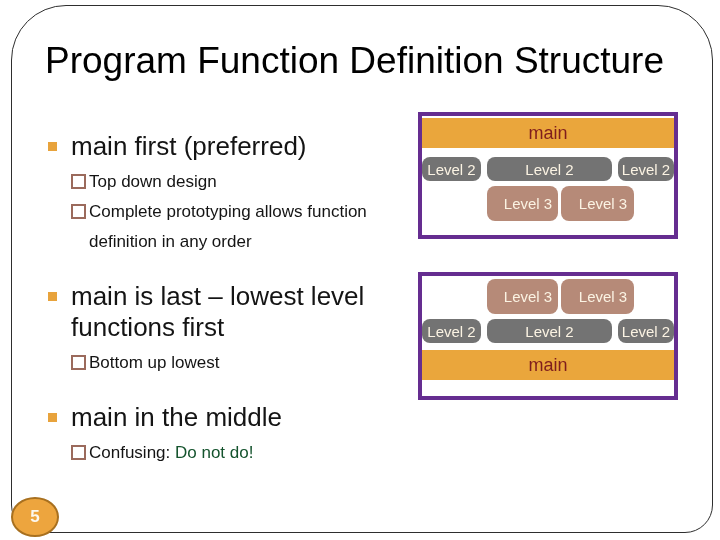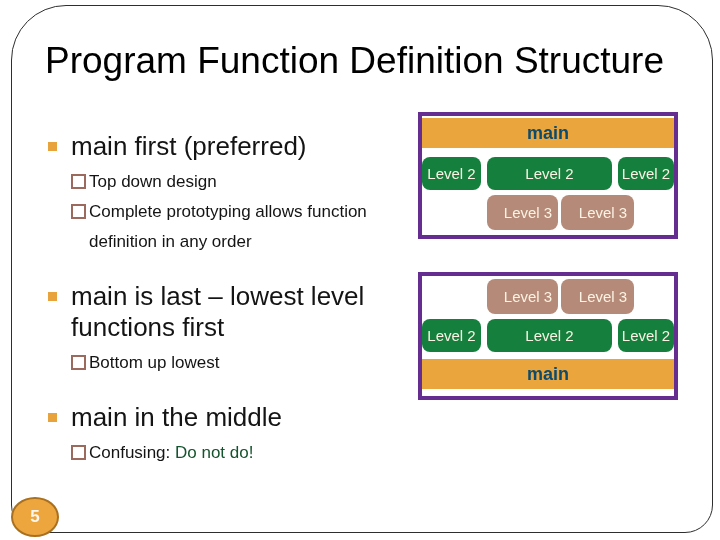--- a/index.html
+++ b/index.html
@@ -26,28 +26,28 @@
   .warn{color:#14532d;}
   .diag{
     position:absolute;left:418px;width:252px;
     border:4px solid #652d90;background:#ffffff;
   }
   .diag-top{top:112px;height:119px;}
   .diag-bottom{top:272px;height:120px;}
   .mainbar{
     width:100%;height:30px;background:#eaa63c;
     display:flex;align-items:center;justify-content:center;
-    color:#0c4a6e;font-size:18px;font-weight:bold;
+    color:#7f1d1d;font-size:18px;
   }
   .lvlrow{display:flex;}
   .box{
     display:flex;align-items:center;justify-content:center;
     color:#fbf3e3;font-size:15px;border-radius:8px;flex:none;
   }
-  .l2{background:#15803d;height:33px;}
+  .l2{background:#737373;height:24px;}
   .l3{background:#b68a78;height:35px;padding-left:11px;}
   .pagenum{
     position:absolute;left:11px;top:497px;width:48px;height:40px;
     background:#eda53e;border:2px solid #a8701f;border-radius:50%;
     display:flex;align-items:center;justify-content:center;
     color:#fcf8ef;font-size:17px;font-weight:bold;z-index:2;box-sizing:border-box;
   }
 </style>
 </head>
 <body>

